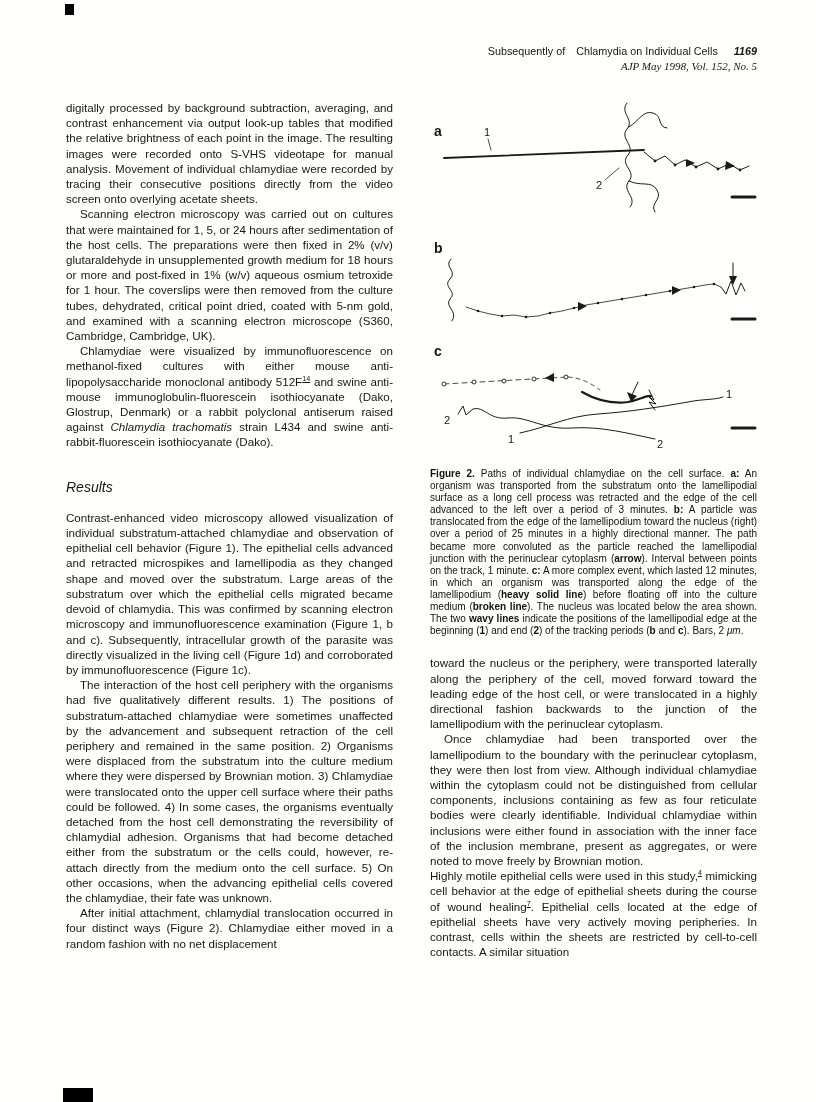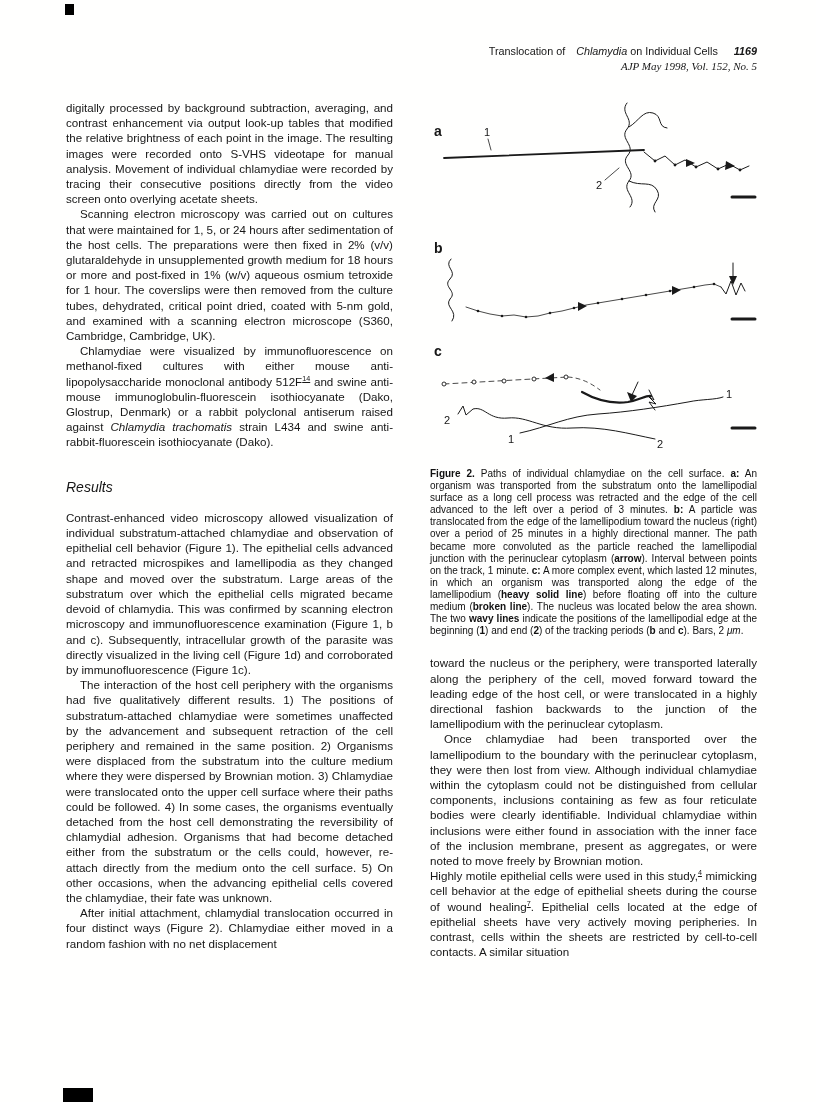--- a/index.html
+++ b/index.html
@@ -34,21 +34,21 @@
 </head>
 <body>
 
 <div class="page">
 
   <div class="print-mark top"></div>
   <div class="print-mark bottom"></div>
 
   <div class="running-head">
     <div class="rh-line1">
-      <span><span>Translocation of </span><span style="font-style: italic; padding-left: 8px;">Chlamydia</span><span> on Individual Cells</span></span><span class="page-num">1169</span>
+      <span><span>Subsequently of </span><span style=" padding-left: 8px;">Chlamydia</span><span> on Individual Cells</span></span><span class="page-num">1169</span>
     </div>
     <div class="rh-line2"><span style="font-style: italic;">AJP May 1998, Vol. 152, No. 5</span></div>
   </div>
 
   <div class="columns">
 
     <div class="col">
       <p class="noindent"><span>digitally processed by background subtraction, averaging, and contrast enhancement via output look-up tables that modified the relative brightness of each point in the image. The resulting images were recorded onto S-VHS videotape for manual analysis. Movement of individual chlamydiae were recorded by tracing their consecutive positions directly from the video screen onto overlying acetate sheets.</span></p>
       <p><span>Scanning electron microscopy was carried out on cultures that were maintained for 1, 5, or 24 hours after sedimentation of the host cells. The preparations were then fixed in 2% (v/v) glutaraldehyde in unsupplemented growth medium for 18 hours or more and post-fixed in 1% (w/v) aqueous osmium tetroxide for 1 hour. The coverslips were then removed from the culture tubes, dehydrated, critical point dried, coated with 5-nm gold, and examined with a scanning electron microscope (S360, Cambridge, Cambridge, UK).</span></p>
       <p><span>Chlamydiae were visualized by immunofluorescence on methanol-fixed cultures with either mouse anti-lipopolysaccharide monoclonal antibody 512F</span><sup>14</sup><span> and swine anti-mouse immunoglobulin-fluorescein isothiocyanate (Dako, Glostrup, Denmark) or a rabbit polyclonal antiserum raised against </span><span style="font-style: italic;">Chlamydia trachomatis</span><span> strain L434 and swine anti-rabbit-fluorescein isothiocyanate (Dako).</span></p>

